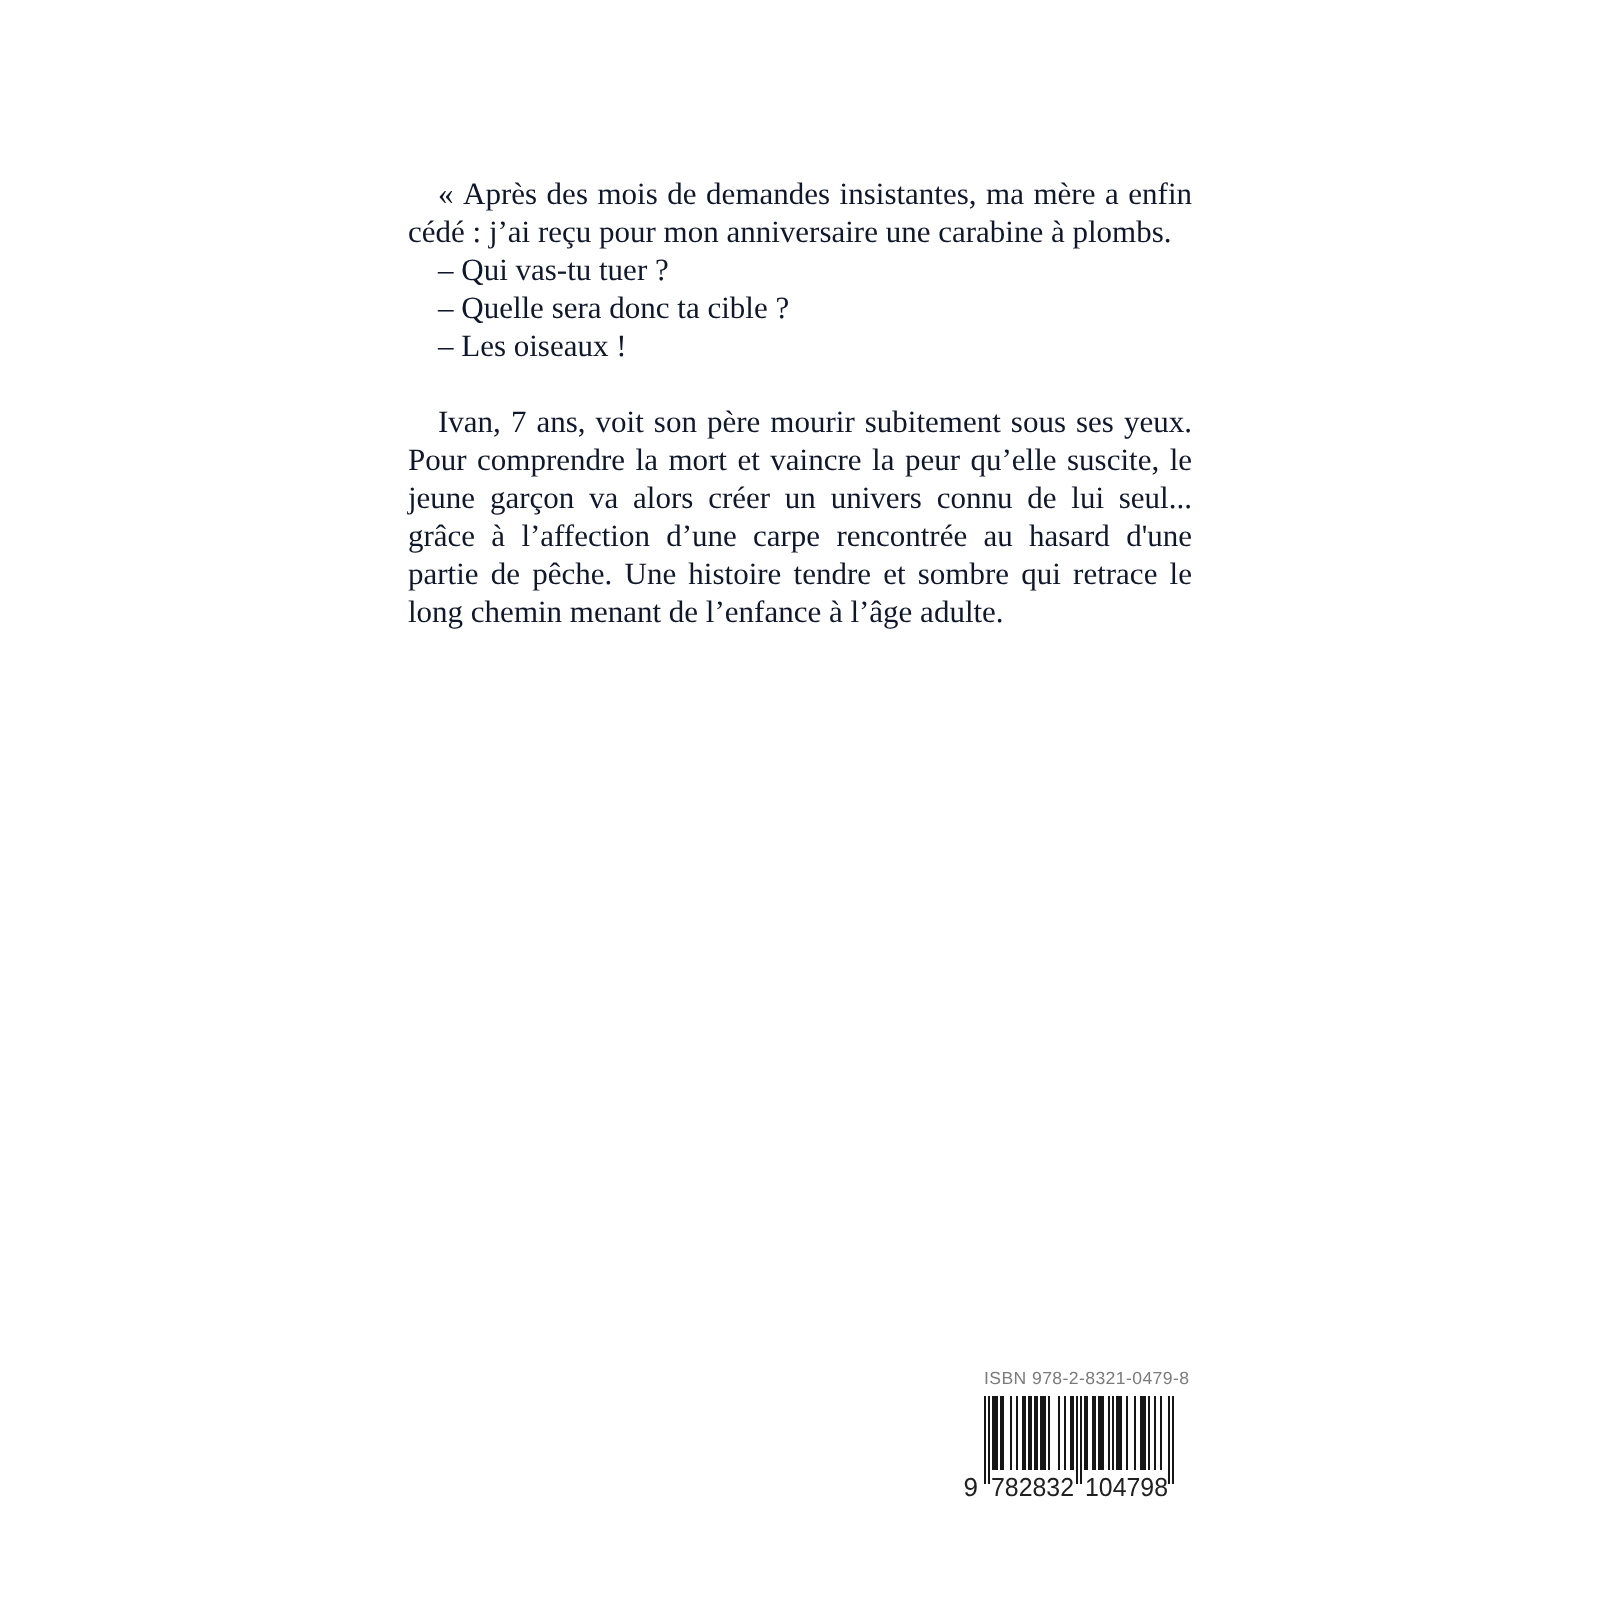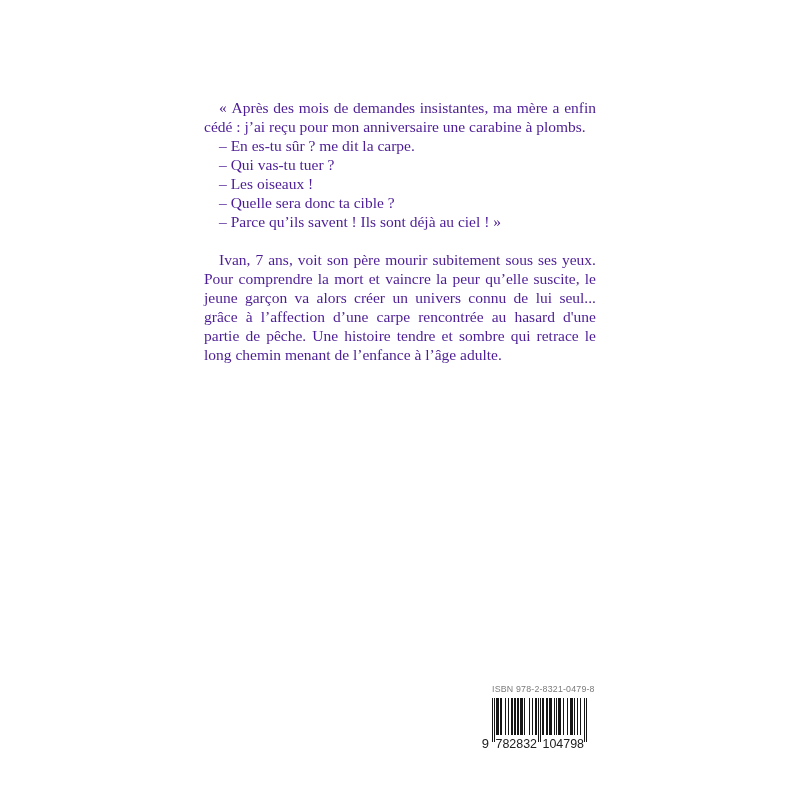--- a/index.html
+++ b/index.html
@@ -41,27 +41,25 @@
     font-family: "Liberation Sans", sans-serif;
     font-size: 13px;
     fill: #202020;
   }
 </style>
 </head>
 <body>
 
 <main class="cover">
 
-  <section class="blurb" style="color: #4c1d95; margin-top: 10px;">
+  <section class="blurb" style="color: #0f172a;">
     <p>«&nbsp;Après des mois de demandes insistantes, ma mère a enfin cédé&nbsp;: j’ai reçu pour mon anniversaire une carabine à plombs.</p>
-    <p>–&nbsp;En es-tu sûr&nbsp;? me dit la carpe.</p>
     <p>–&nbsp;Qui vas-tu tuer&nbsp;?</p>
+    <p>–&nbsp;Quelle sera donc ta cible&nbsp;?</p>
     <p>–&nbsp;Les oiseaux&nbsp;!</p>
-    <p>–&nbsp;Quelle sera donc ta cible&nbsp;?</p>
-    <p>–&nbsp;Parce qu’ils savent&nbsp;! Ils sont déjà au ciel&nbsp;!&nbsp;»</p>
     <p class="synopsis">Ivan, 7 ans, voit son père mourir subitement sous ses yeux. Pour comprendre la mort et vaincre la peur qu’elle suscite, le jeune garçon va alors créer un univers connu de lui seul... grâce à l’affection d’une carpe rencontrée au hasard d'une partie de pêche. Une histoire tendre et sombre qui retrace le long chemin menant de l’enfance à l’âge adulte.</p>
   </section>
 
   <figure class="barcode">
     <div class="isbn-label" style="color: rgb(123, 123, 123);">ISBN 978-2-8321-0479-8</div>
     <svg class="ean" id="ean-svg" width="108" height="55" viewBox="0 0 108 55" shape-rendering="crispEdges" aria-hidden="true">
         <rect x="12" y="0" width="1" height="44" fill="#161616"></rect>
         <rect x="14" y="0" width="1" height="44" fill="#161616"></rect>
         <rect x="16" y="0" width="3" height="37" fill="#161616"></rect>
         <rect x="20" y="0" width="2" height="37" fill="#161616"></rect>

